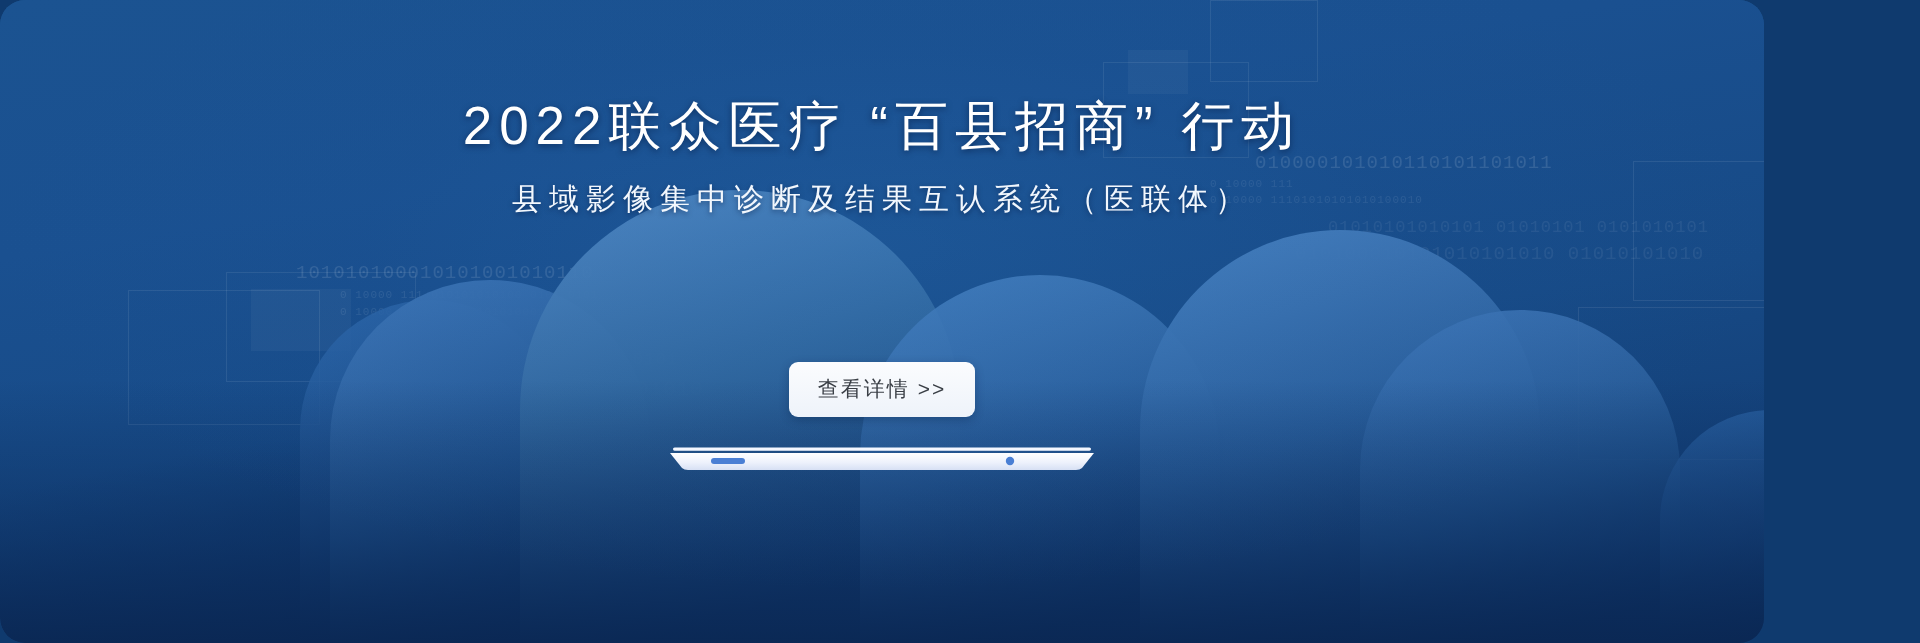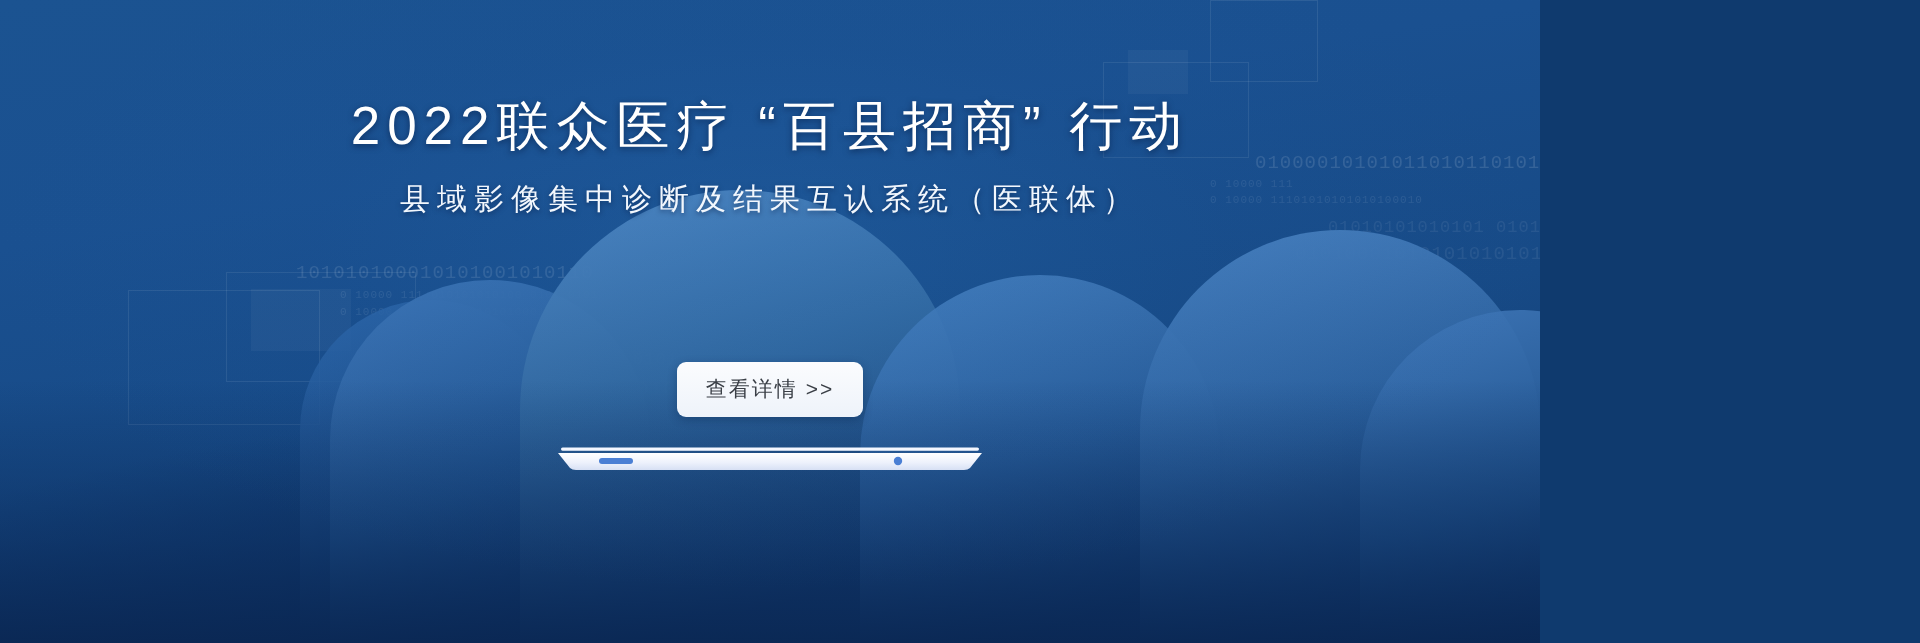--- a/index.html
+++ b/index.html
@@ -2,25 +2,26 @@
 <html><head>
 <meta charset="utf-8">
 <style>
   html, body {
     margin: 0;
     padding: 0;
     background: #0f3a6e;
   }
   #banner {
     position: relative;
-    width: 1540px;
+    width: 1764px;
     height: 643px;
     overflow: hidden;
     font-family: "Liberation Sans", "DejaVu Sans", sans-serif;
     background: #18528f;
+    border-radius: 25px;
   }
 
   
   .bg-base {
     position: absolute;
     inset: 0;
     background:
       radial-gradient(ellipse 120% 90% at 50% 118%, #0b2c5c 0%, rgba(11,44,92,0.85) 32%, rgba(13,56,104,0.0) 62%),
       linear-gradient(171deg, #1b5391 0%, #1a5090 28%, #174a86 58%, #133f77 82%, #0f3569 100%);
   }

